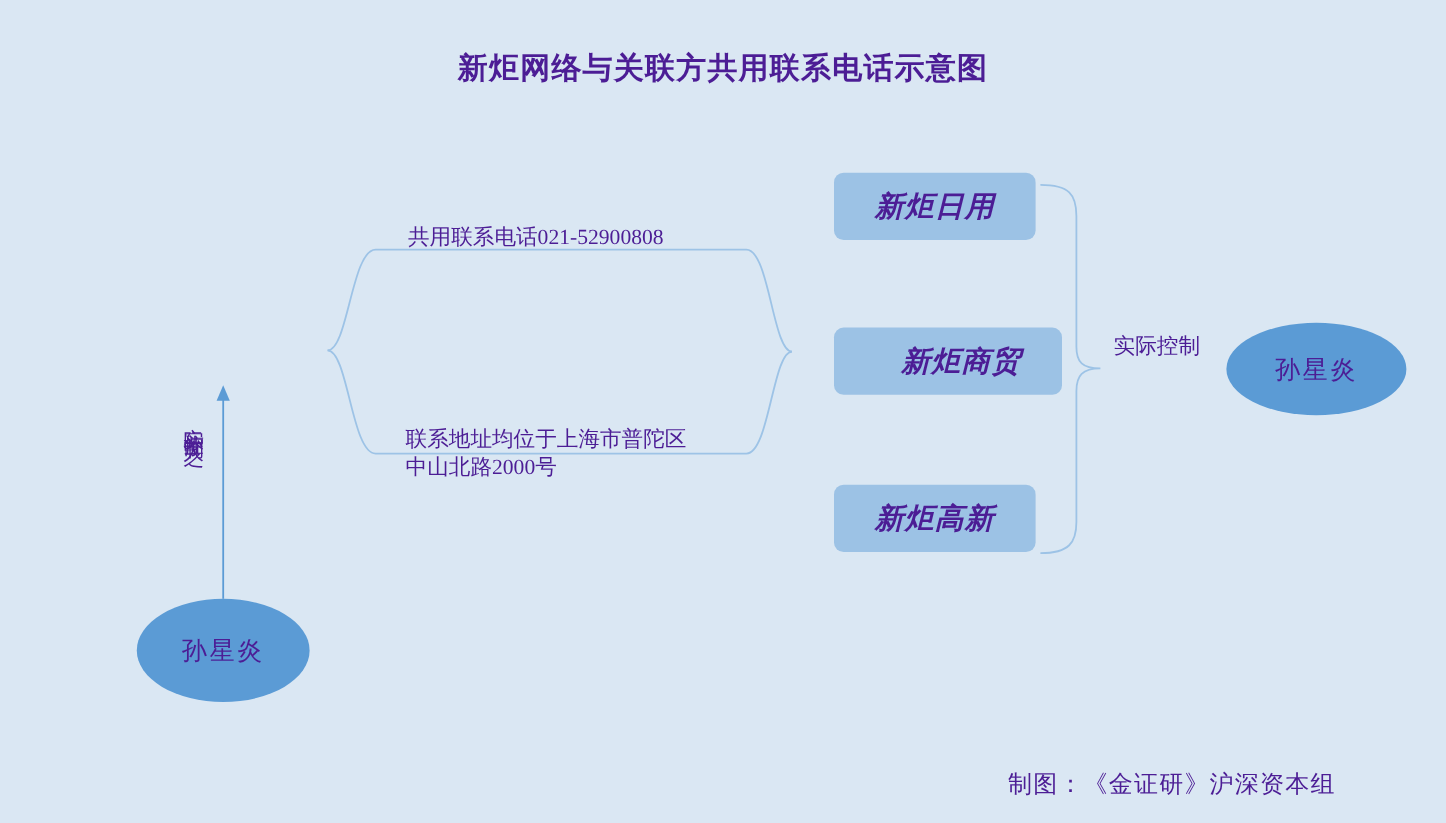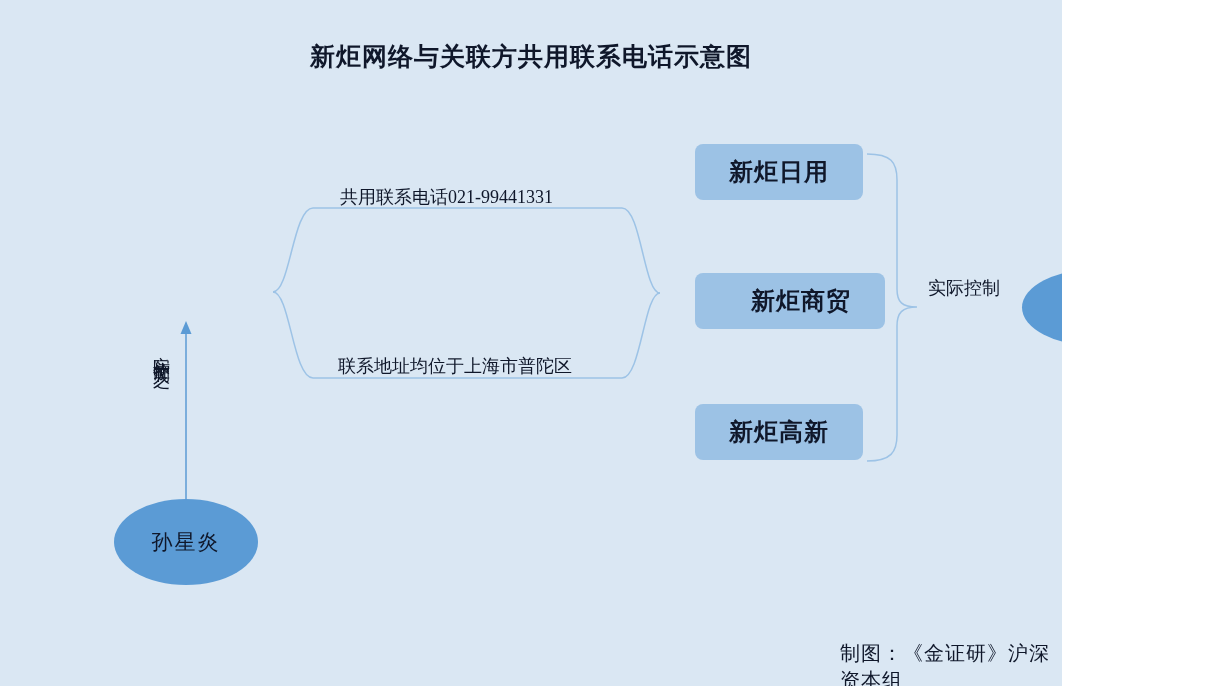--- a/index.html
+++ b/index.html
@@ -1,22 +1,22 @@
 <!DOCTYPE html>
 <html><head>
 <meta charset="utf-8">
 <style>
   html, body { margin: 0; padding: 0; }
   .canvas {
     position: relative;
-    width: 1062px;
+    width: 1205px;
     height: 686px;
     background: var(--bg, #dae7f3);
     font-family: "Liberation Serif", "DejaVu Serif", serif;
-    color: #0f172a;
+    color: #4c1d95;
     overflow: hidden;
   }
   .title {
     position: absolute;
     top: 40px;
     left: 0;
     width: 100%;
     text-align: center;
     font-size: 25px;
     font-weight: bold;
@@ -33,20 +33,21 @@
   .box {
     position: absolute;
     background: var(--box, #9cc2e5);
     border-radius: 8px;
     display: flex;
     align-items: center;
     justify-content: center;
     font-size: 24px;
     font-weight: bold;
     letter-spacing: 1px;
+    font-style: italic;
   }
   .ellipse {
     position: absolute;
     background: var(--ell, #5b9bd5);
     border-radius: 50%;
     display: flex;
     align-items: center;
     justify-content: center;
     font-size: 21px;
     letter-spacing: 2px;
@@ -93,24 +94,25 @@
   <div class="box" style="left:695px; top:144px; width:168px; height:56px;">新炬日用</div>
 
   <div class="box" style="left:695px; top:273px; width:168px; height:56px;padding-left:22px;">新炬商贸</div>
 
   <div class="box" style="left:695px; top:404px; width:168px; height:56px;">新炬高新</div>
 
   <div class="ellipse" style="left:114px; top:499px; width:144px; height:86px;">孙星炎</div>
 
   <div class="ellipse" style="left:1022px; top:269px; width:150px; height:77px;">孙星炎</div>
 
-  <div class="label" style="left:340px; top:186px;">共用联系电话021-99441331</div>
+  <div class="label" style="left:340px; top:186px;">共用联系电话021-52900808</div>
 
   <div class="label" style="left:338px; top:355px;">
     <div>联系地址均位于上海市普陀区</div>
+    <div>中山北路2000号</div>
   </div>
 
   <div class="label" style="left:928px; top:277px;">实际控制</div>
 
   <div class="label vertical" style="left:151px; top:343px; height:150px;">实际控制人之一</div>
 
   <div class="footer">制图：《金证研》沪深资本组</div>
 
 </div>
 

